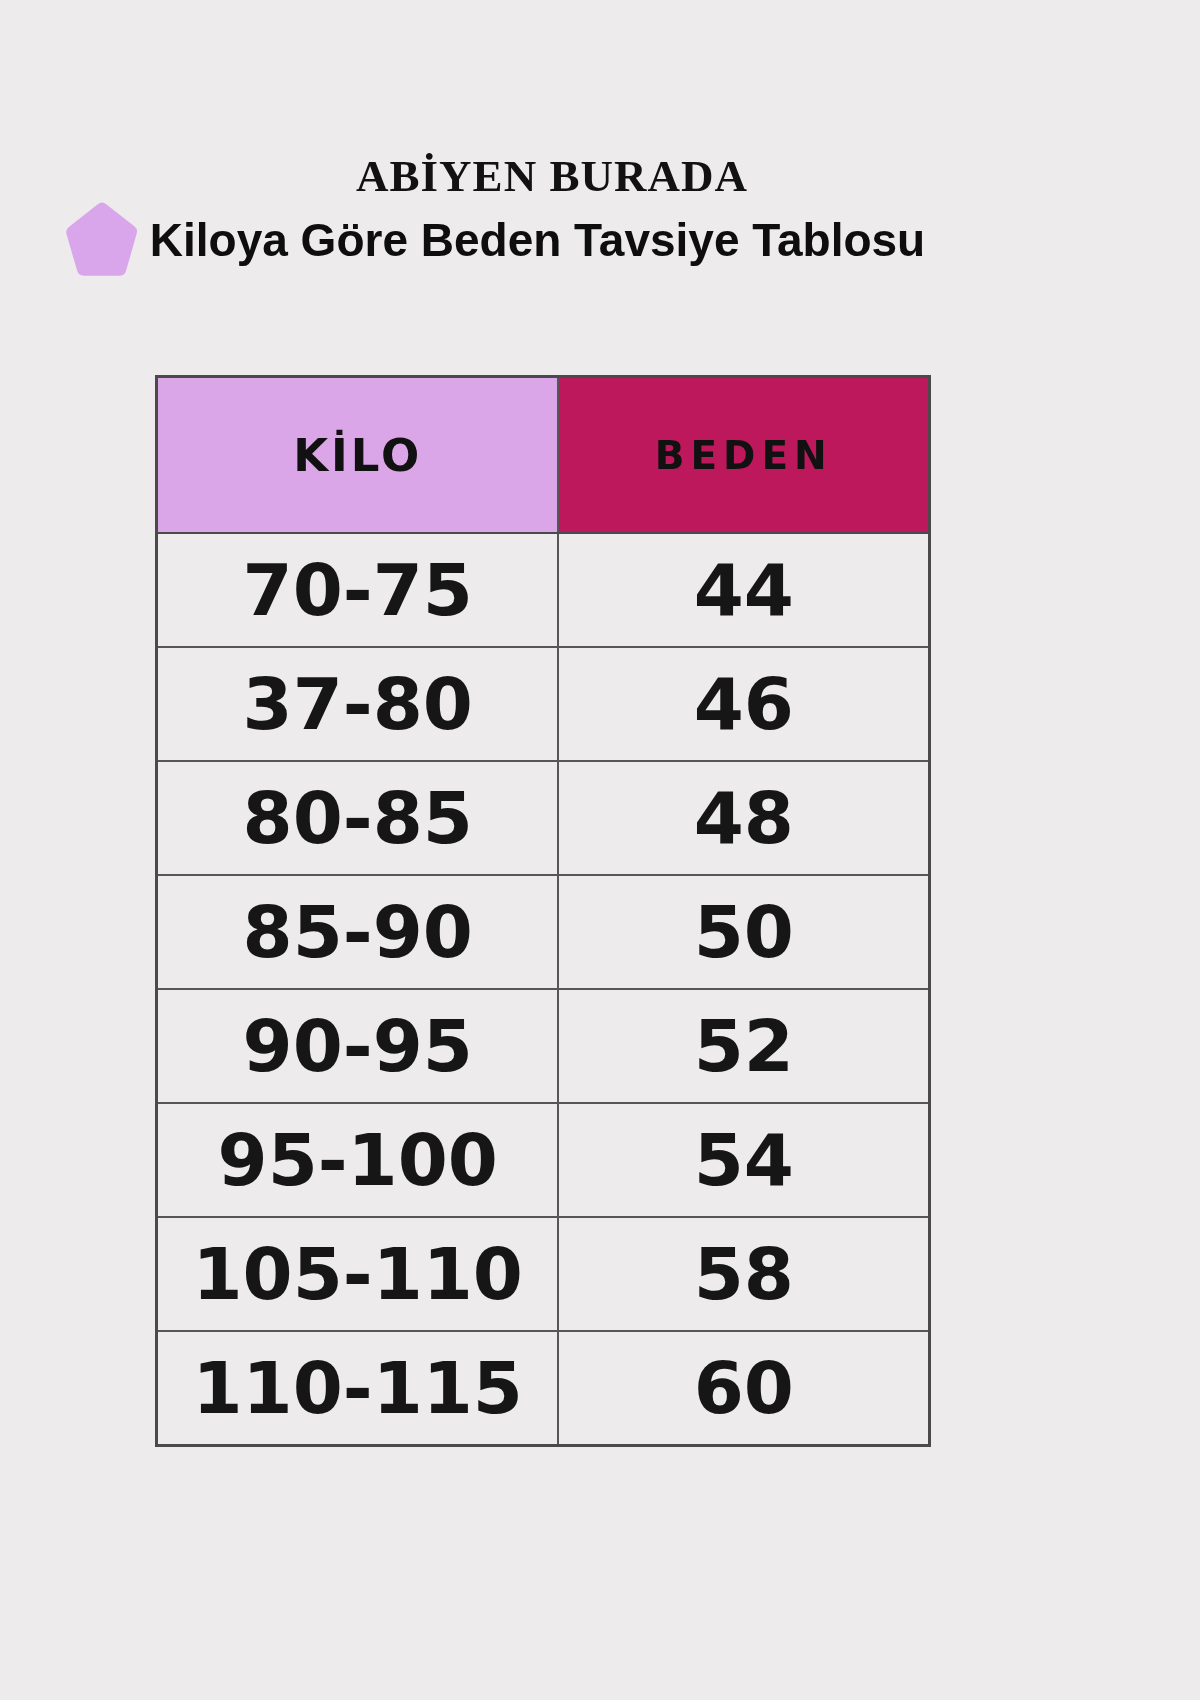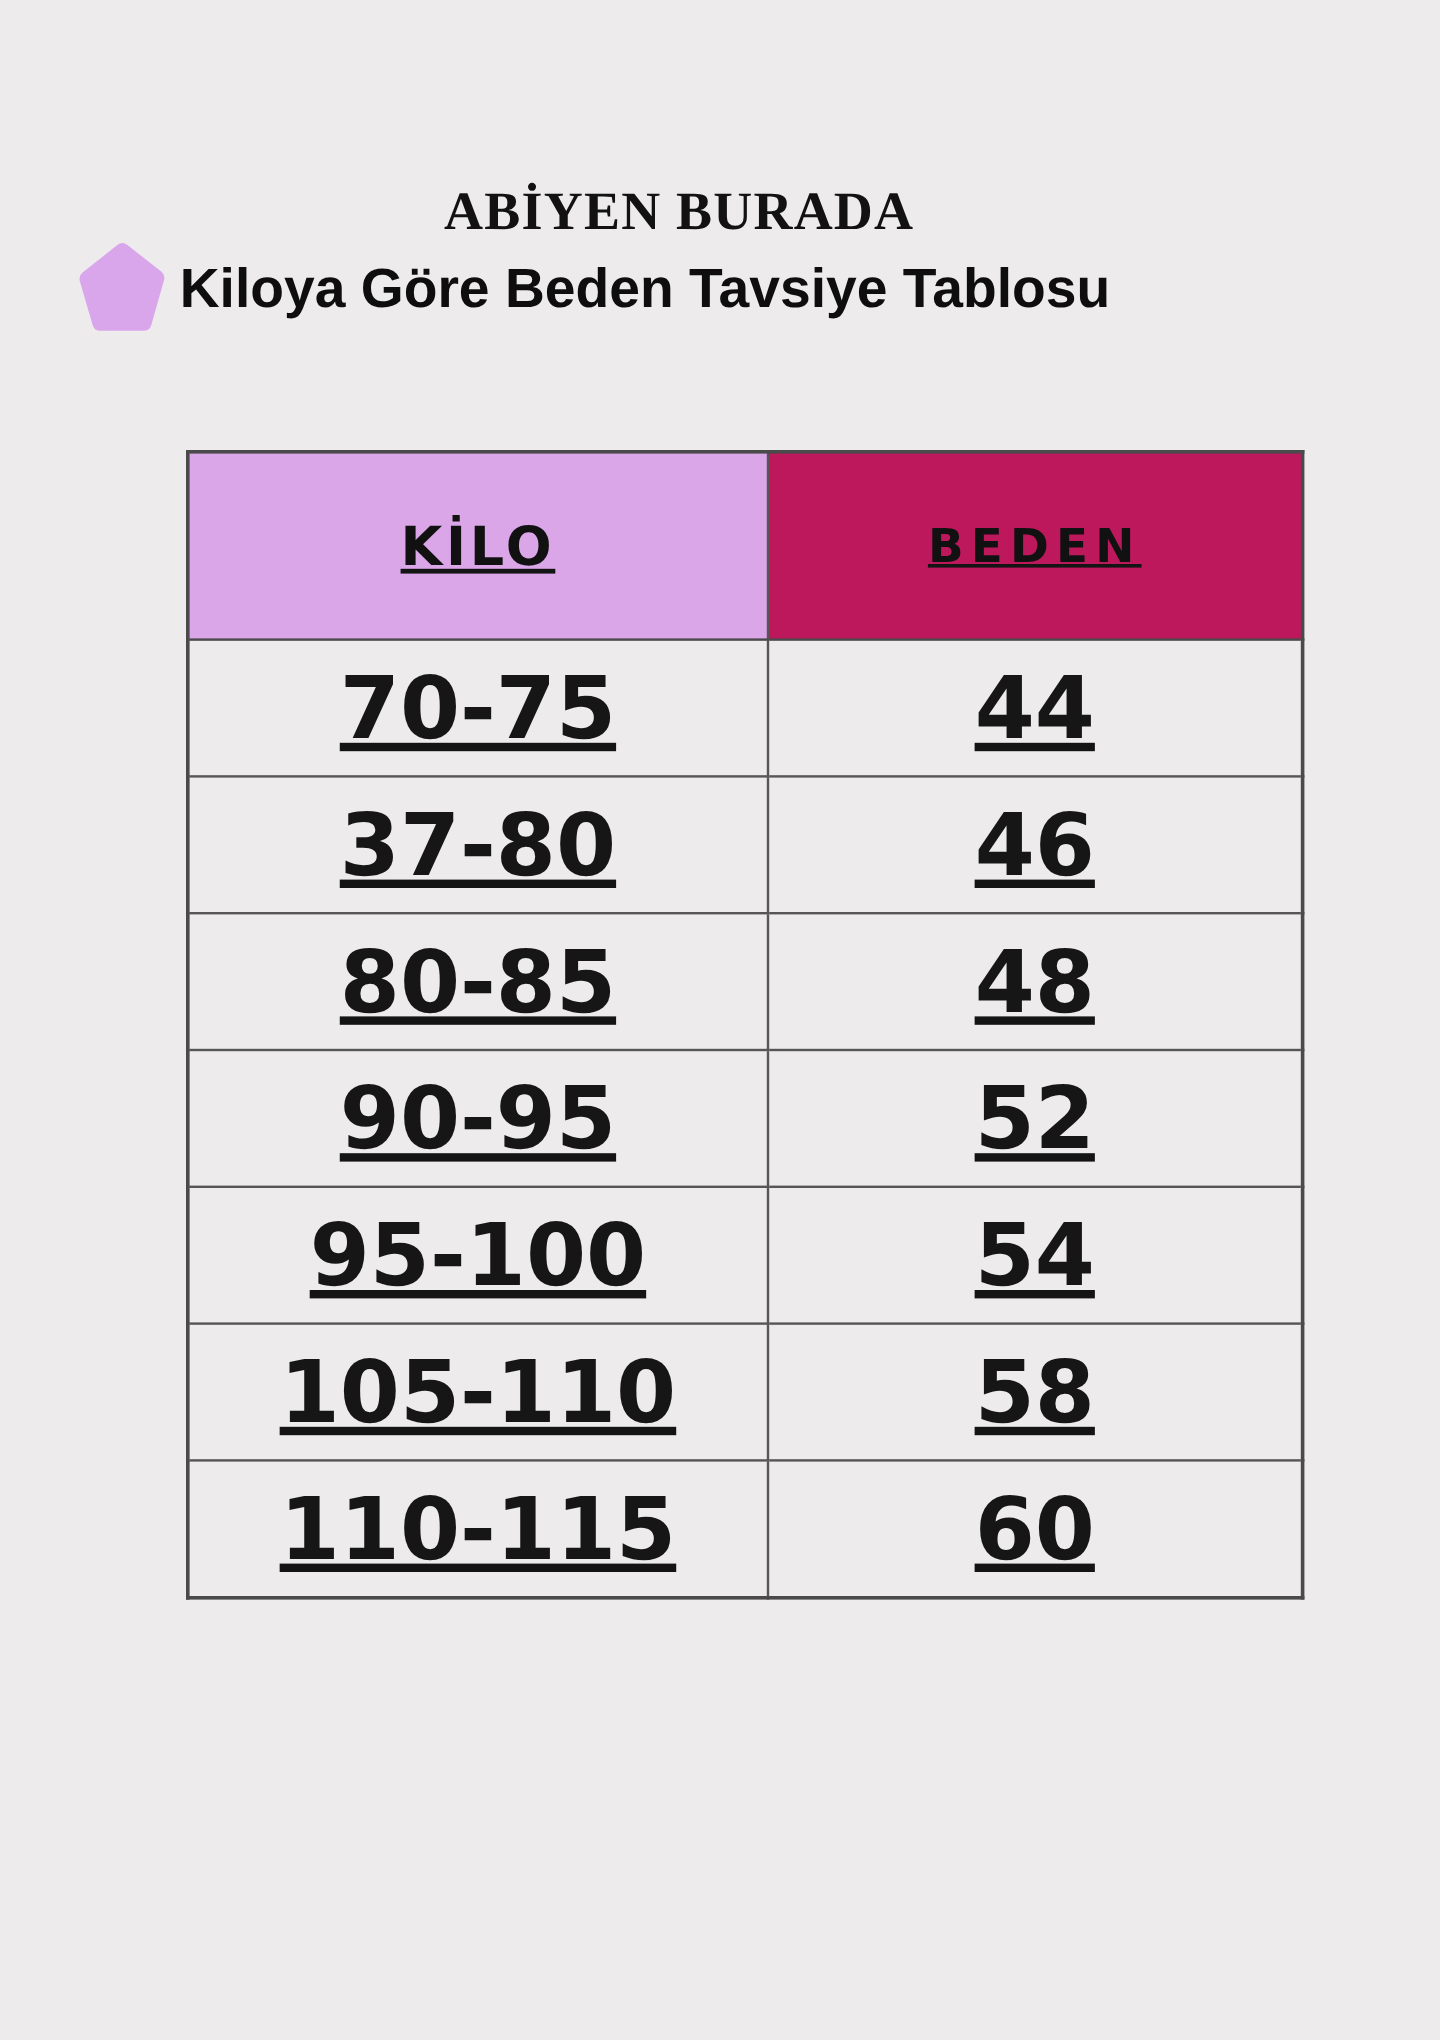--- a/index.html
+++ b/index.html
@@ -20,21 +20,20 @@
     position: absolute;
     top: 150px;
     left: 0;
     width: 1104px;
     text-align: center;
     font-family: "Liberation Serif", "DejaVu Serif", serif;
     font-weight: 700;
     font-size: 45px;
     letter-spacing: 1px;
     color: #121212;
-    padding-left: 14px;
   }
 
   .subtitle-row {
     position: absolute;
     top: 200px;
     left: 0;
     width: 1059px;
     padding-right: 70px;
     box-sizing: border-box;
     display: flex;
@@ -55,25 +54,24 @@
     font-size: 46px;
     letter-spacing: 0px;
     color: #0e0e0e;
     white-space: nowrap;
   }
 
   table.size-table {
     position: absolute;
     left: 155px;
     top: 375px;
-    width: 932px;
+    width: 776px;
     border-collapse: collapse;
     table-layout: fixed;
     font-family: "DejaVu Sans", sans-serif;
-    text-decoration: underline;
   }
   table.size-table col.col-kilo  { width: 52%; }
   table.size-table col.col-beden { width: 48%; }
 
   table.size-table th,
   table.size-table td {
     border: 2px solid #565656;
     text-align: center;
     vertical-align: middle;
     padding: 0;
@@ -137,20 +135,24 @@
     </tr>
     <tr>
       <td>37-80</td>
       <td>46</td>
     </tr>
     <tr>
       <td>80-85</td>
       <td>48</td>
     </tr>
     <tr>
+      <td>85-90</td>
+      <td>50</td>
+    </tr>
+    <tr>
       <td>90-95</td>
       <td>52</td>
     </tr>
     <tr>
       <td>95-100</td>
       <td>54</td>
     </tr>
     <tr>
       <td>105-110</td>
       <td>58</td>

